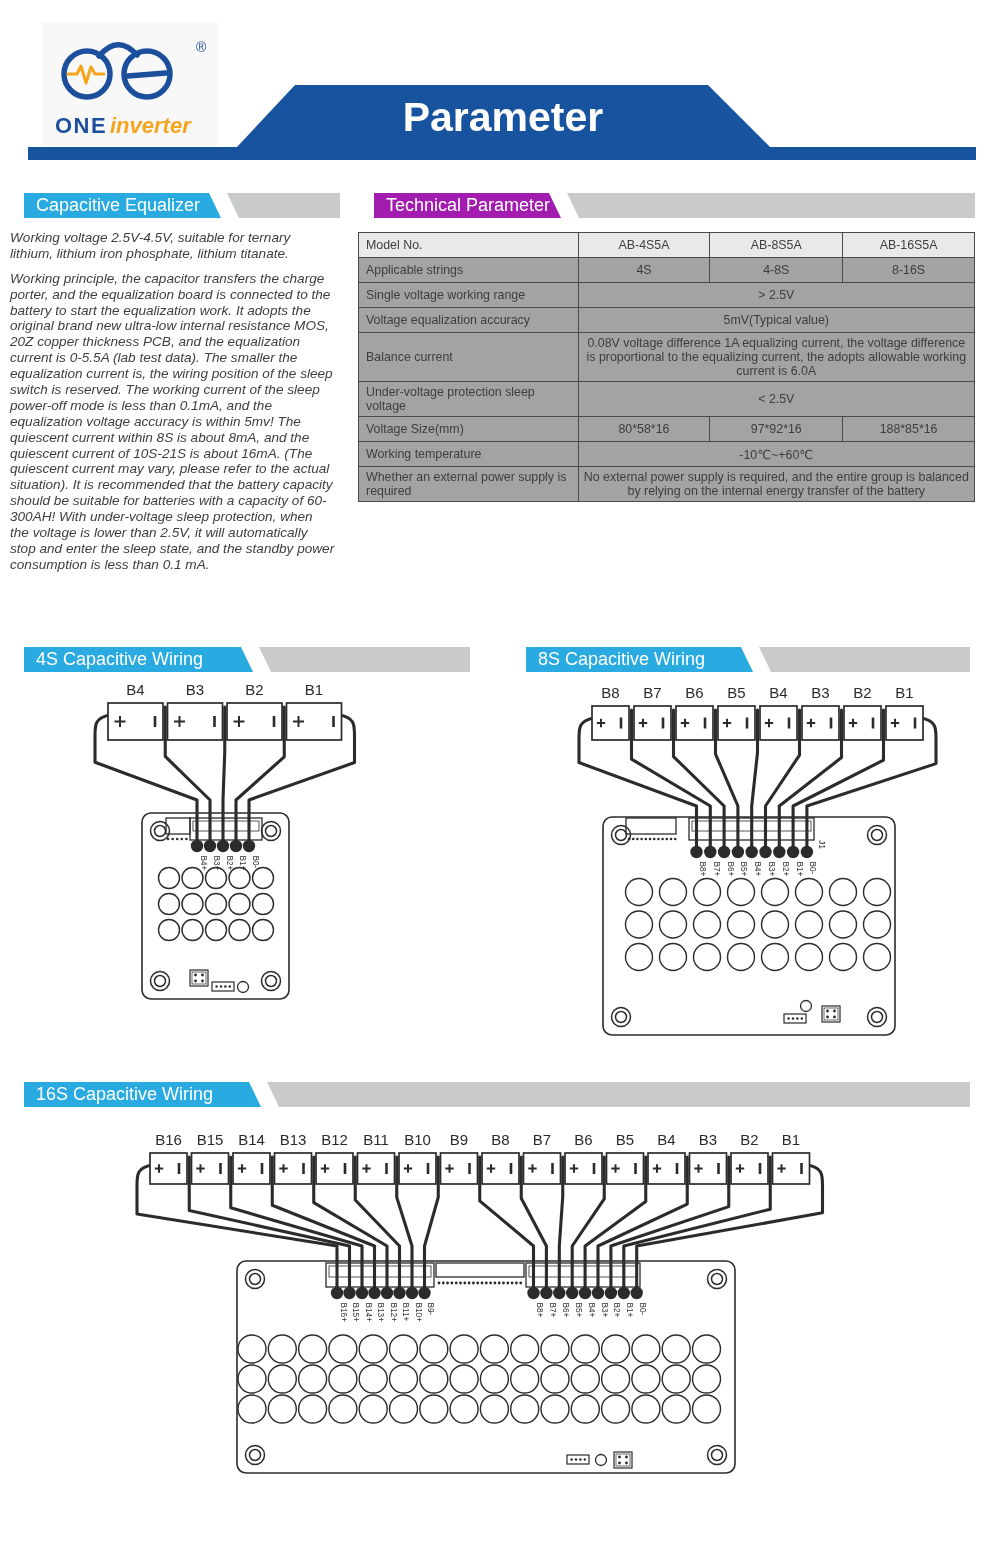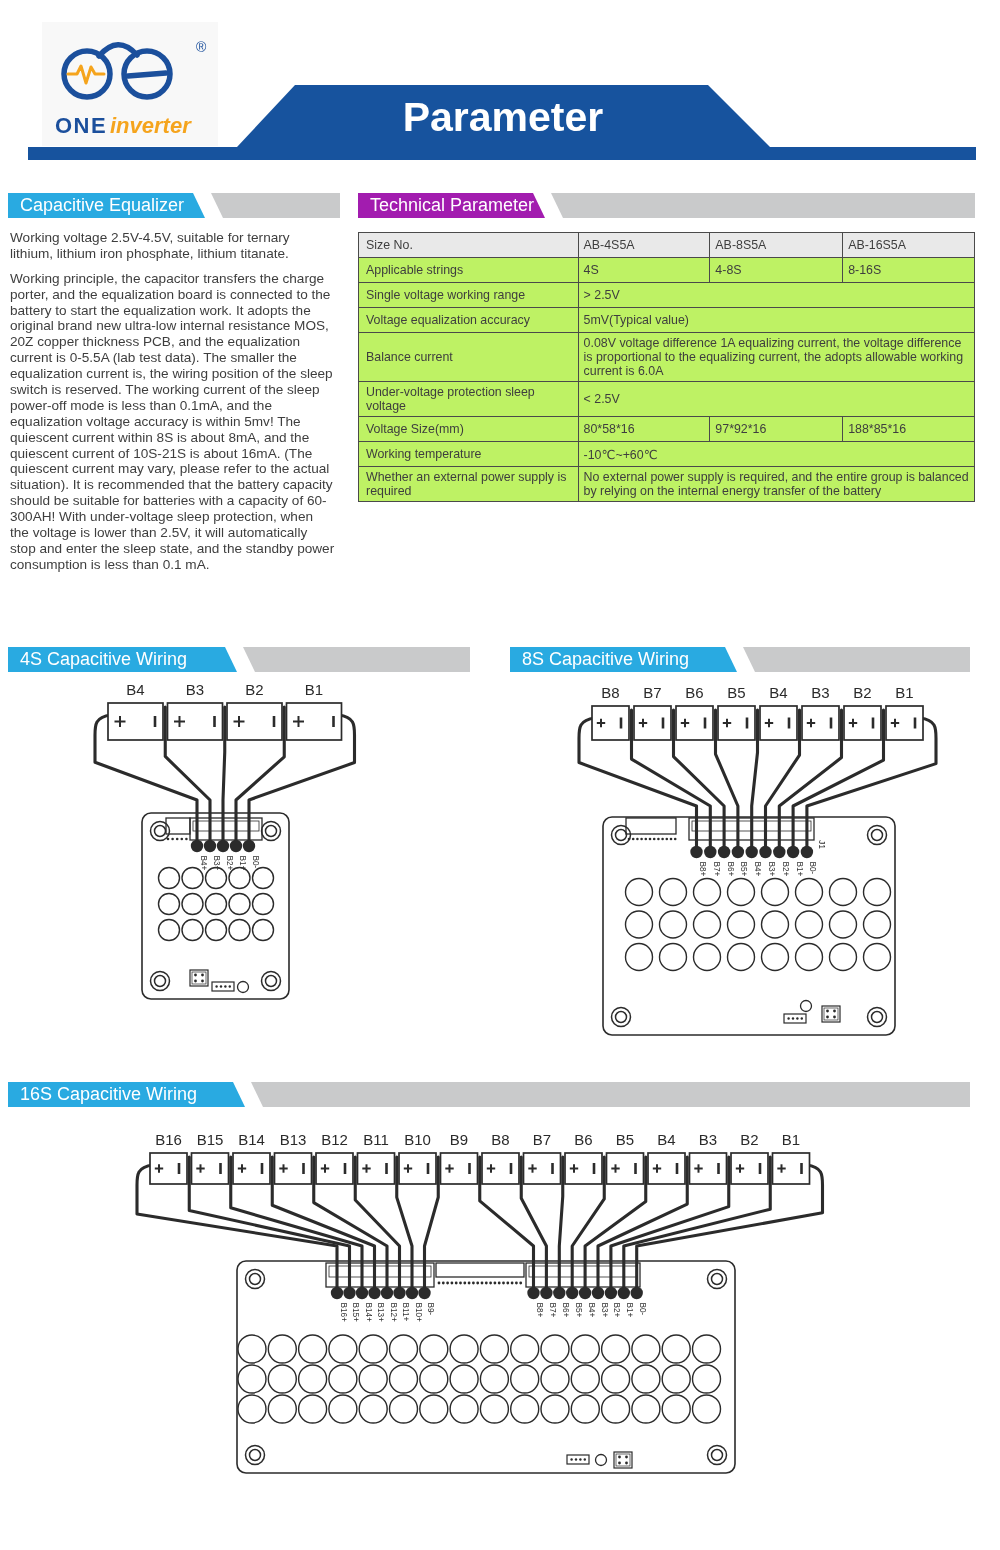--- a/index.html
+++ b/index.html
@@ -4,33 +4,33 @@
 <style>
   html,body{margin:0;padding:0;background:#fff;}
   .page{position:relative;width:1000px;height:1550px;background:#fff;overflow:hidden;
         font-family:"Liberation Sans","DejaVu Sans",sans-serif;color:#3e3e3e;}
   svg{display:block;}
   .abs{position:absolute;}
 
   
   .sec-head{position:absolute;display:flex;height:25px;}
   .sec-head .cy{color:#fff;font-size:18px;line-height:25px;padding-left:12px;box-sizing:border-box;
-                clip-path:polygon(0 0,calc(100% - 12px) 0,100% 100%,0 100%);}
+                clip-path:polygon(0 0,calc(100% - 12px) 0,100% 100%,0 100%);margin-left:16px;}
   .sec-head .gy{flex:1;margin-left:6px;clip-path:polygon(0 0,100% 0,100% 100%,12px 100%);}
 
   
   .intro-text{position:absolute;left:10px;top:230px;width:333px;font-size:13.6px;line-height:1.17;}
-  .intro-text p{margin:0 8px 9px 0;}
+  .intro-text p{margin:0 8px 9px 0;font-style:italic;}
 
   
   .spec-table{position:absolute;left:358px;top:232px;width:617px;border-collapse:collapse;
               font-size:12.4px;color:#3e3e3e;}
-  .spec-table td{border:1.4px solid #4a4a4a;padding:3px 5px;background:#bef264;}
+  .spec-table td{border:1.4px solid #4a4a4a;padding:3px 5px;background:#a3a3a3;}
   .spec-table td.lbl{text-align:left;padding-left:7px;}
-  .spec-table td.val{text-align:left;}
+  .spec-table td.val{text-align:center;}
   .spec-table tr.hdr td{background:#e9e9e9;}
   .spec-table tr td{height:18px;}
 </style>
 </head>
 <body>
 
 <div class="page">
 
   <svg class="abs" style="left:40px;top:22px" width="185" height="126" viewBox="0 0 185 126">
     <rect x="2" y="0" width="176" height="124" fill="#f8f8f8"></rect>
@@ -84,21 +84,21 @@
 
   <table class="spec-table">
     <colgroup>
         <col style="width:220px">
         <col style="width:132px">
         <col style="width:133px">
         <col style="width:132px">
       </colgroup>
     <tbody id="spec-tbody">
         <tr class="hdr">
-          <td class="lbl">Size No.</td>
+          <td class="lbl">Model No.</td>
           <td class="val">AB-4S5A</td>
           <td class="val">AB-8S5A</td>
           <td class="val">AB-16S5A</td>
         </tr>
         <tr>
           <td class="lbl">Applicable strings</td>
           <td class="val">4S</td>
           <td class="val">4-8S</td>
           <td class="val">8-16S</td>
         </tr>

